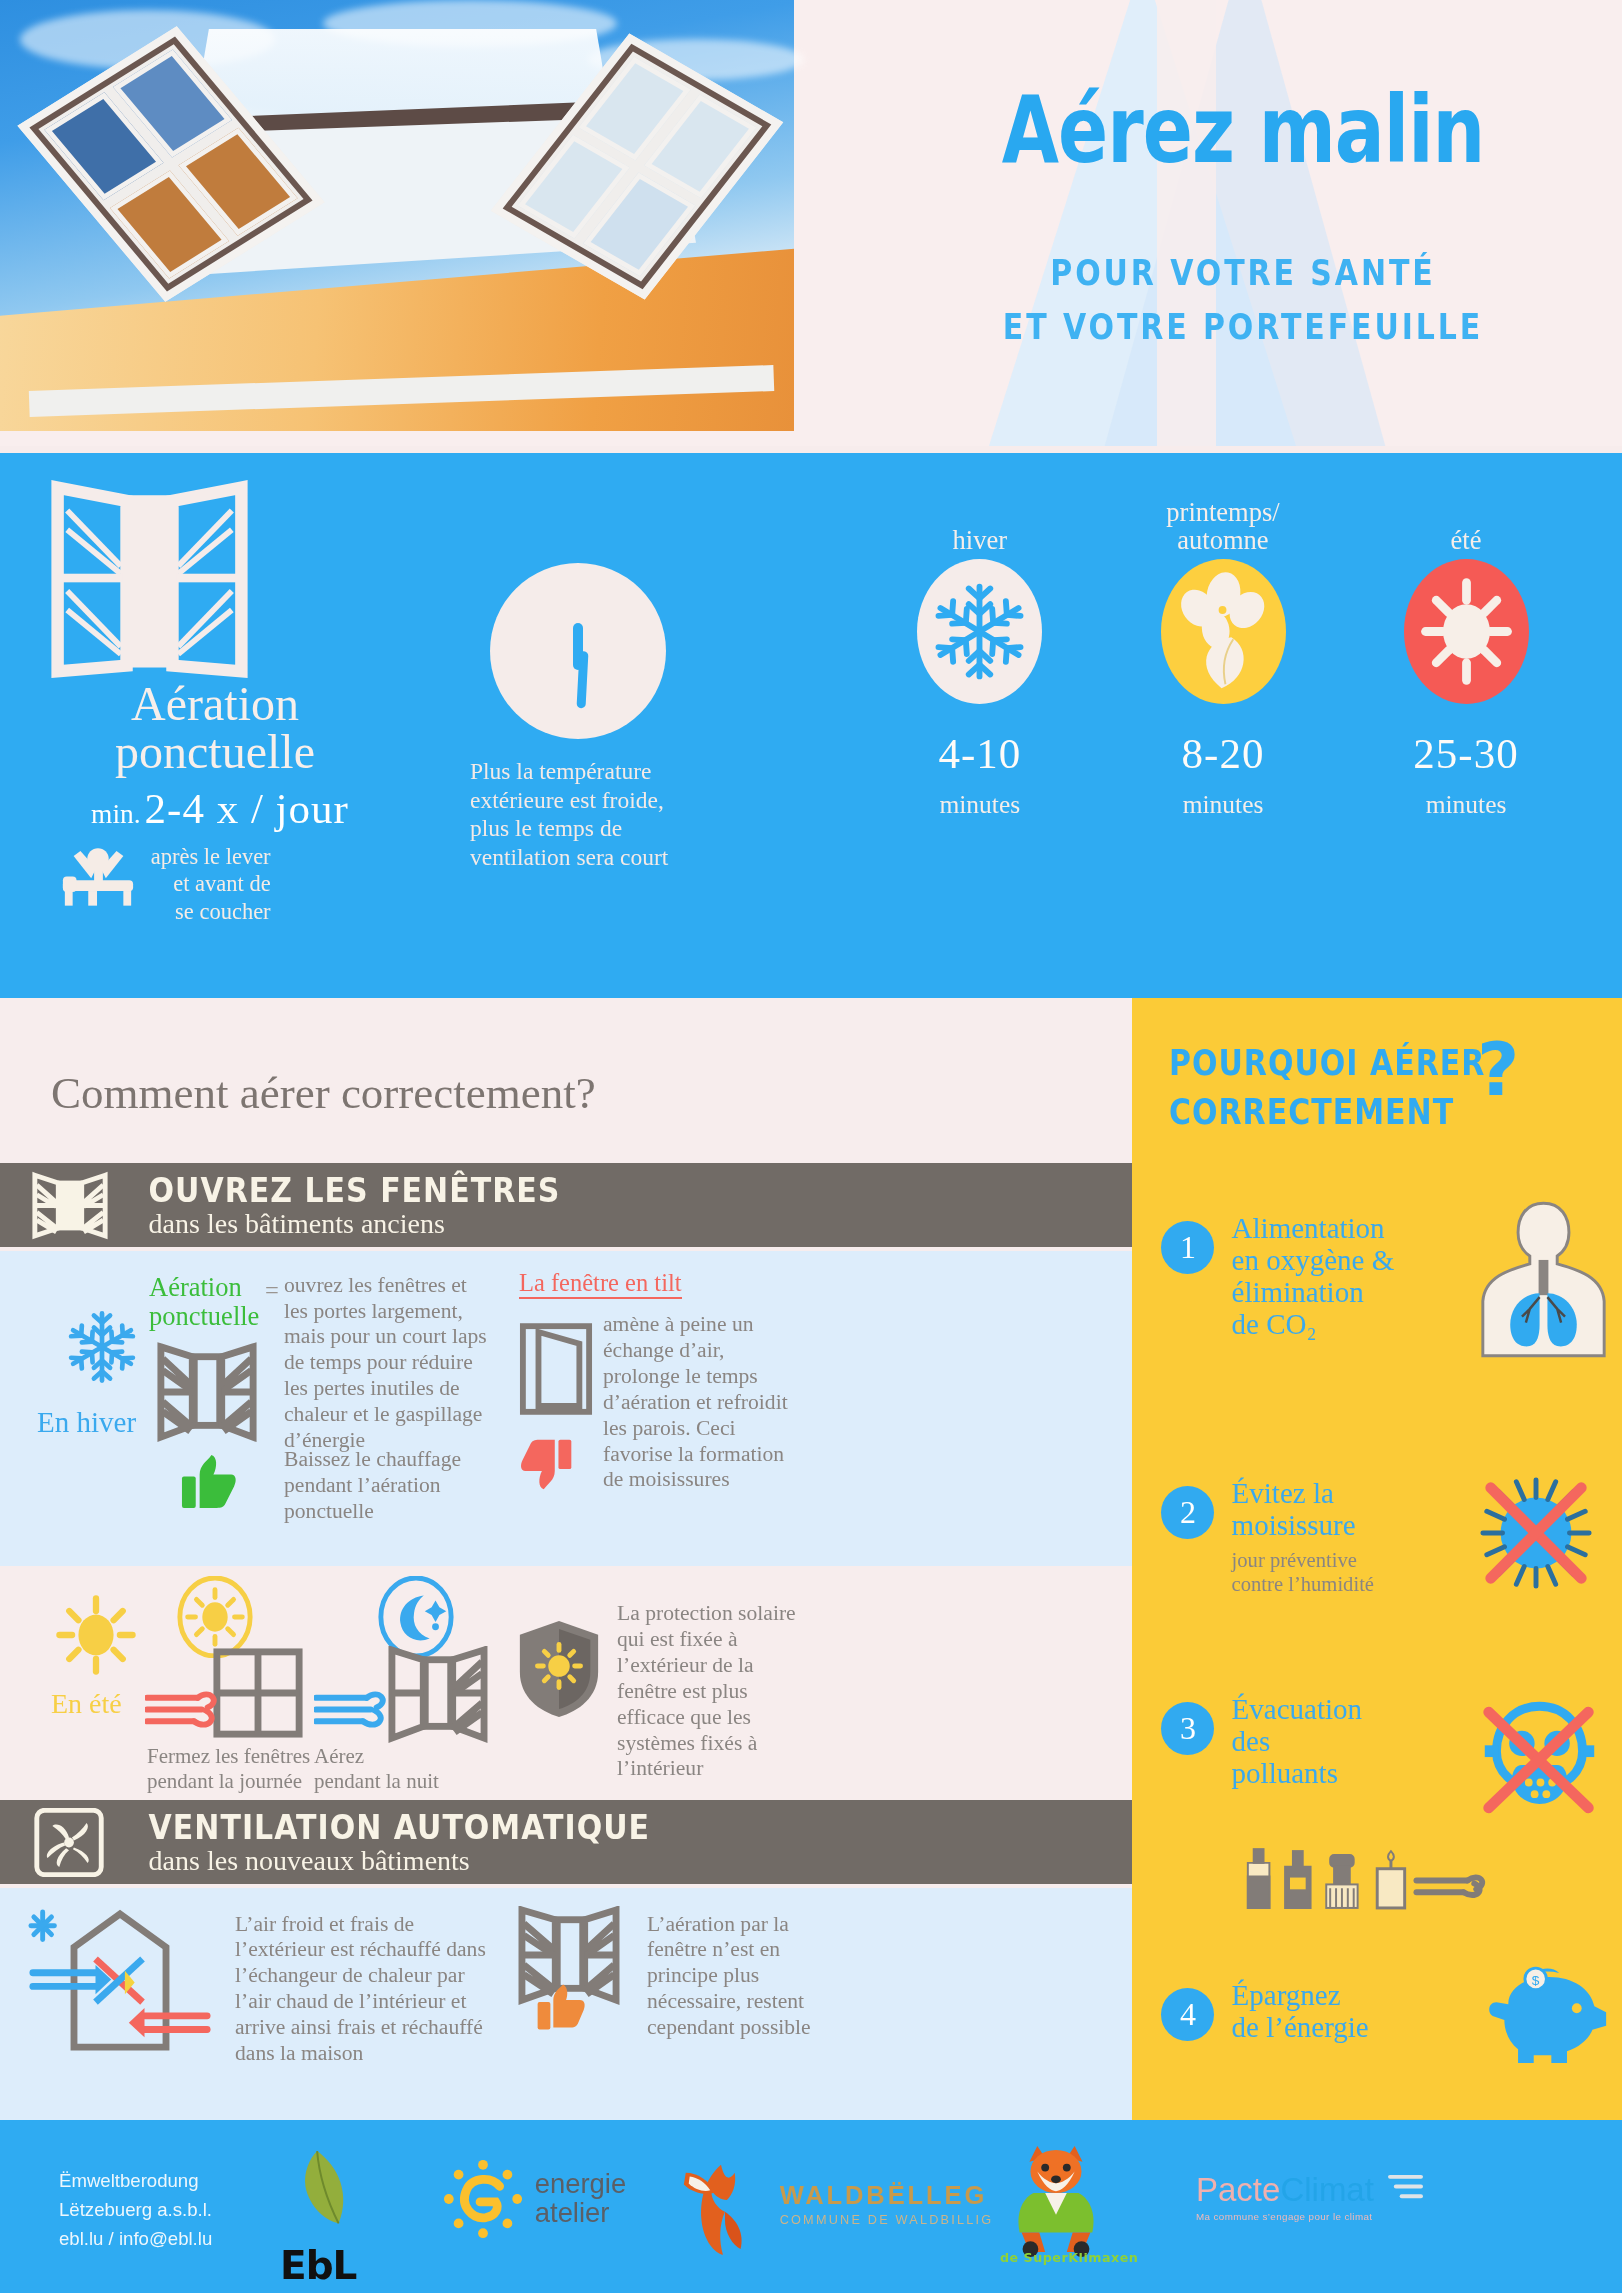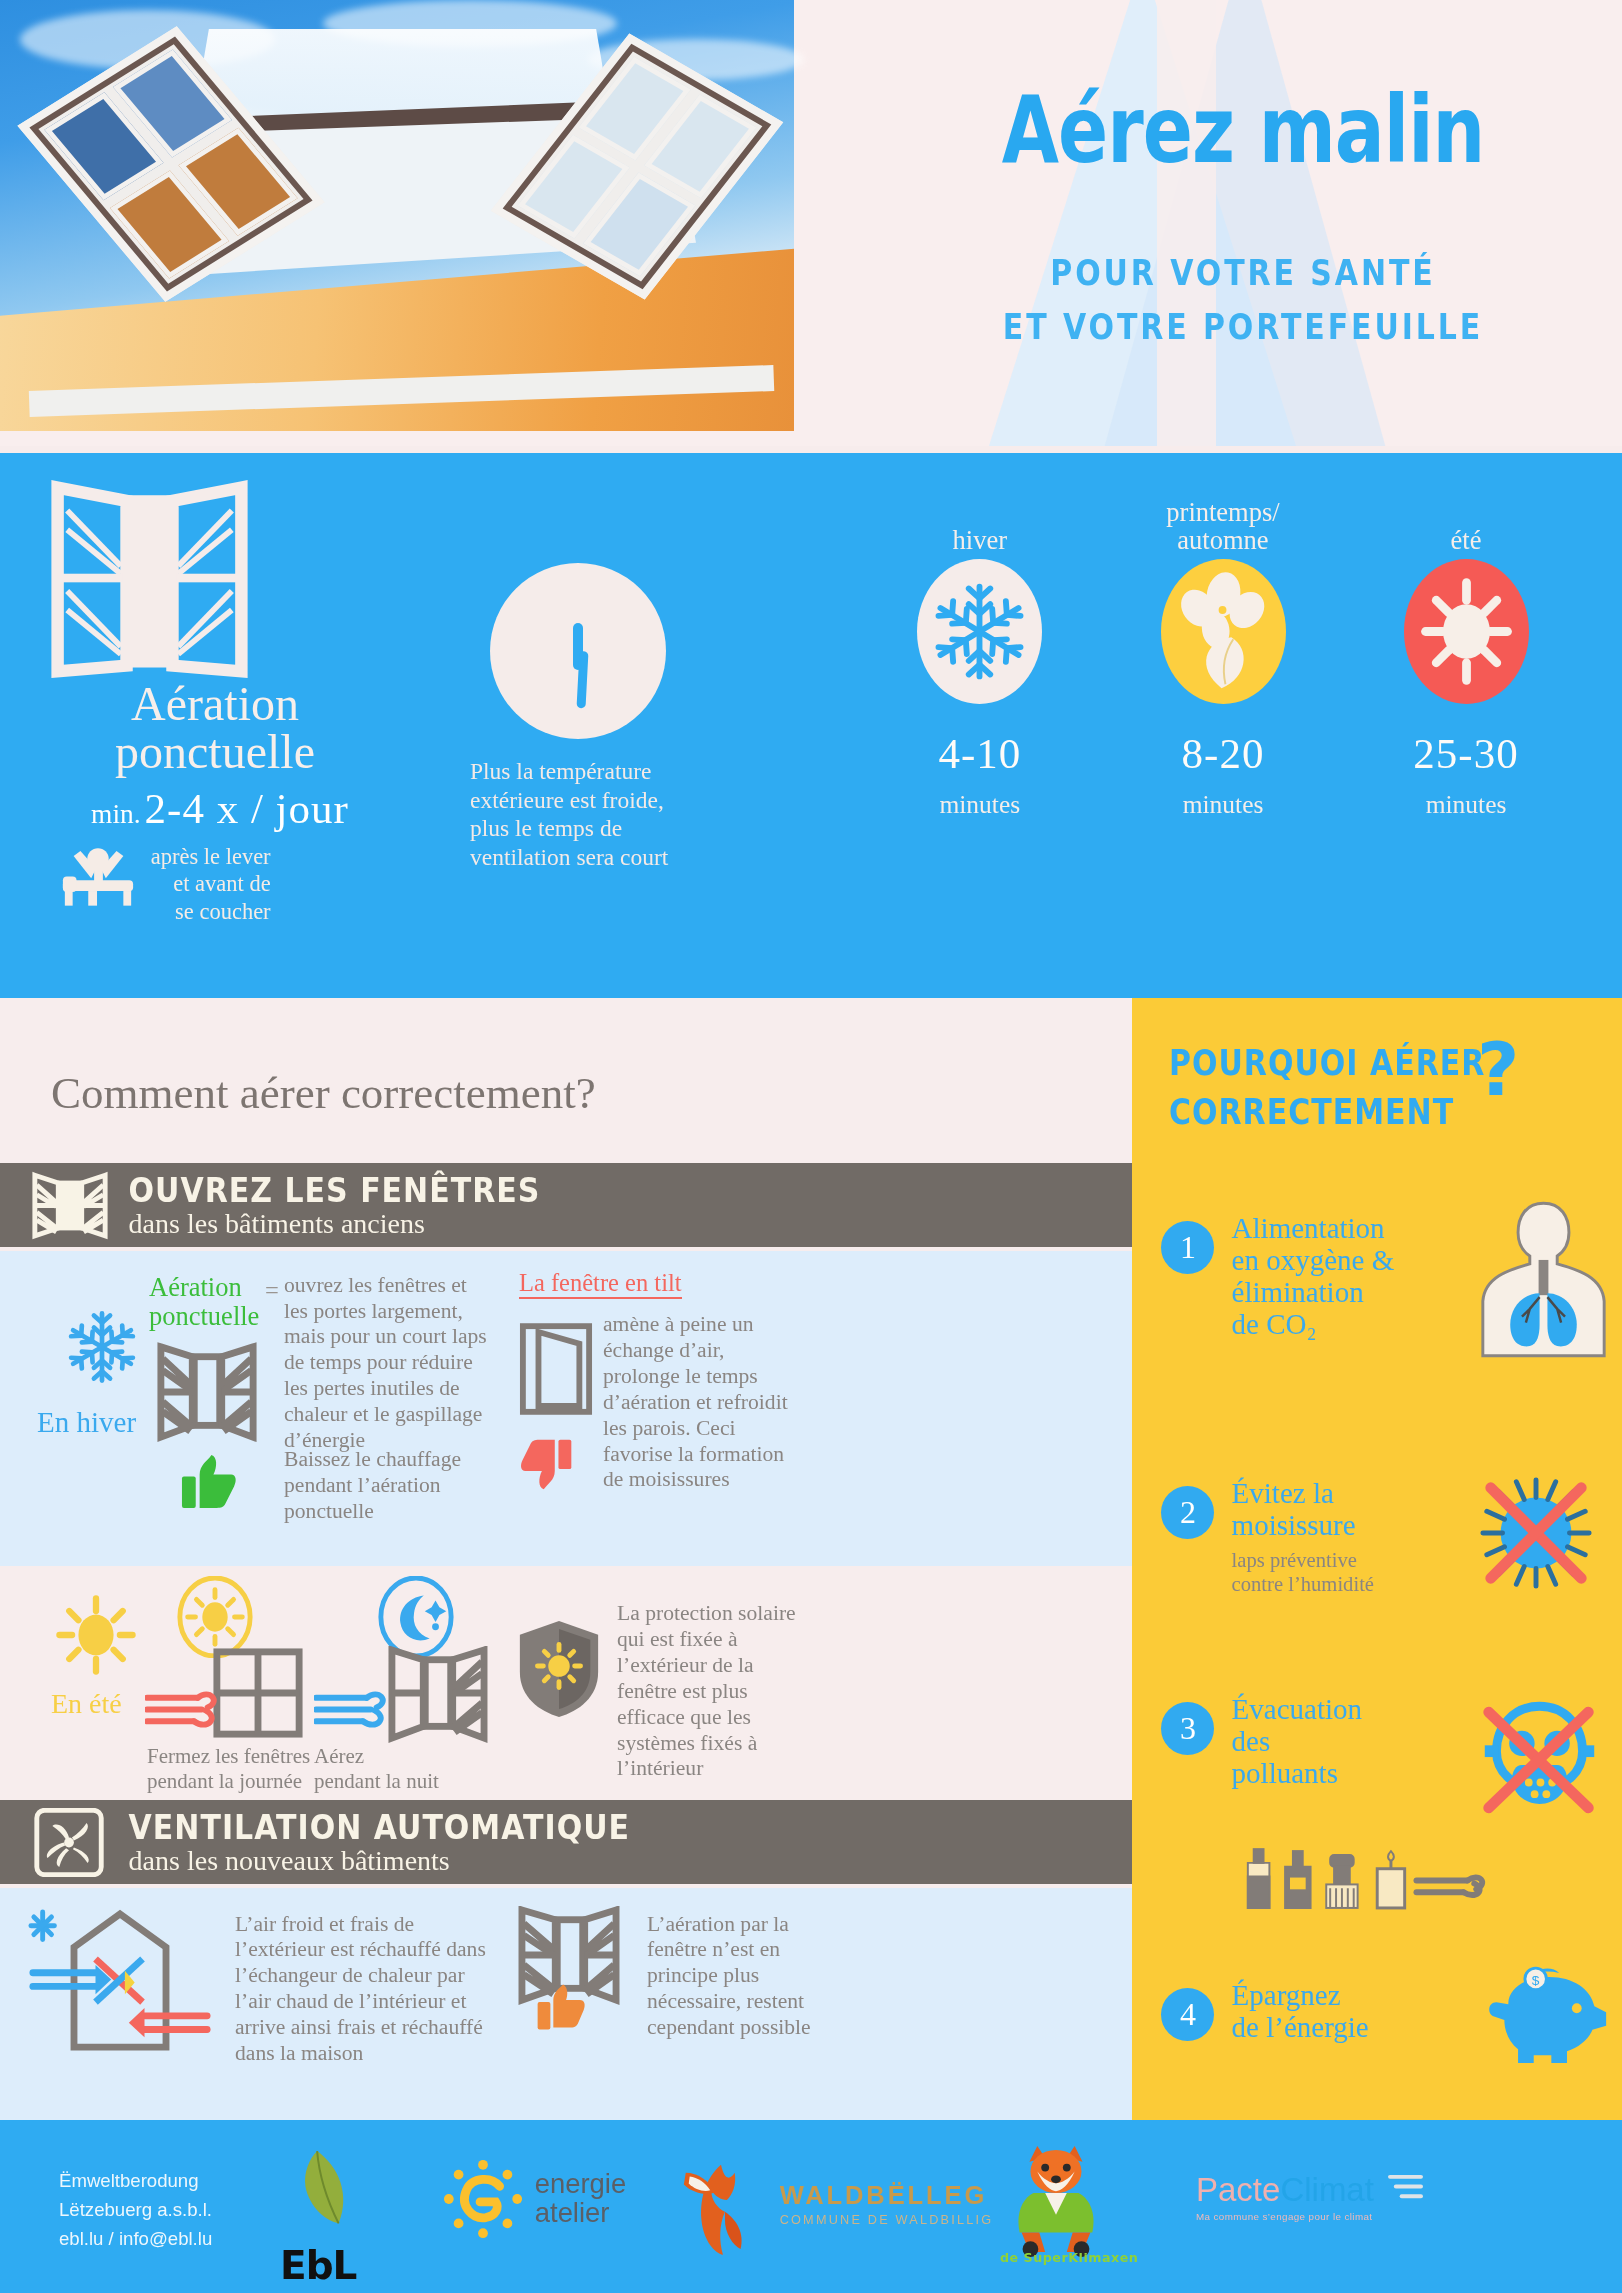--- a/index.html
+++ b/index.html
@@ -80,21 +80,21 @@
   .s1 { left: 9.8px; } .s2 { left: 253px; } .s3 { left: 496px; }
   .season-lbl { color:#f6eeea; font-size: 26.5px; line-height:1.05; min-height:63px; display:flex; align-items:flex-end; justify-content:center;}
   .season-circle { width: 125px; height: 145px; border-radius:50%; margin: 3.9px auto 0; position:relative; }
   .sc-winter { background:#f5ecea; } .sc-spring { background:#fdcf3f; } .sc-summer { background:#f55a55; }
   .season-num { color:#fdfbf8; font-size: 43px; margin-top: 25.5px; letter-spacing:1px; }
   .season-min { color:#f6eeea; font-size: 25.5px; margin-top: 12px; }
 
   
   .mid { position:absolute; left:0; top:998px; width:1132px; height:1122px; background:#f7eded; }
   .mid-h { position:absolute; left: 51px; top: 69px; font-size: 45px; color:#7d7571; }
-  .darkbar { position:absolute; left:0; width: 1132px; height: 84px; background:#716b66; display:flex; align-items:center; }
+  .darkbar { position:absolute; left:0; width: 1132px; height: 84px; background:#716b66; display:flex; align-items:center;gap:20px; }
   .darkbar .dbicon { width: 82px; height: 69px; margin-left: 29px; flex:none; }
   .db-txt { margin-left: 17.6px; }
   .db-t1 { font-family:"DejaVu Sans", sans-serif; font-weight:900; font-size: 30px; color:#f8f3e6; letter-spacing:1px; transform: scaleY(1.15); transform-origin:left top; }
   .db-t2 { font-size: 28px; color:#f8f3e6; margin-top: 3.9px;}
 
   .lightblue { position:absolute; left:0; width:1132px; background:#ddedfb; }
   .lbl-blue { color:#3aa9ee; font-size: 29px; }
   .lbl-green { color:#3bbd3b; font-size: 26.5px; line-height:1.1; }
   .lbl-red { color:#f4675e; font-size: 24.5px; }
   .body-gray { color:#8a8582; font-size: 21.6px; line-height:1.2; }
@@ -605,21 +605,21 @@
         </g>
       </svg>
     </div>
 
     <div class="yitem" style="top:488px;">
       <div class="ybadge">2</div>
       <div class="ytxt">
         <div>Évitez la</div>
         <div>moisissure</div>
         <div class="ysub">
-          <div>laps préventive</div>
+          <div>jour préventive</div>
           <div>contre l’humidité</div>
         </div>
       </div>
       <svg class="yart" style="left:323px;top:-13.7px;" width="123" height="123" viewBox="0 0 125 125">
         <circle cx="62" cy="62" r="36" fill="#31aaf0"></circle>
         <g stroke="#2b6f9e" stroke-width="5" stroke-linecap="round" fill="none">
           <path d="M62 26 V8 M50 28 L42 10 M74 28 L82 10 M38 34 L24 20 M86 34 L100 20"></path>
           <path d="M30 48 L12 40 M94 48 L112 40 M28 62 H8 M96 62 H116"></path>
           <path d="M30 76 L12 84 M94 76 L112 84 M38 90 L24 104 M86 90 L100 104"></path>
           <path d="M50 96 L42 114 M74 96 L82 114 M62 98 V116"></path>

